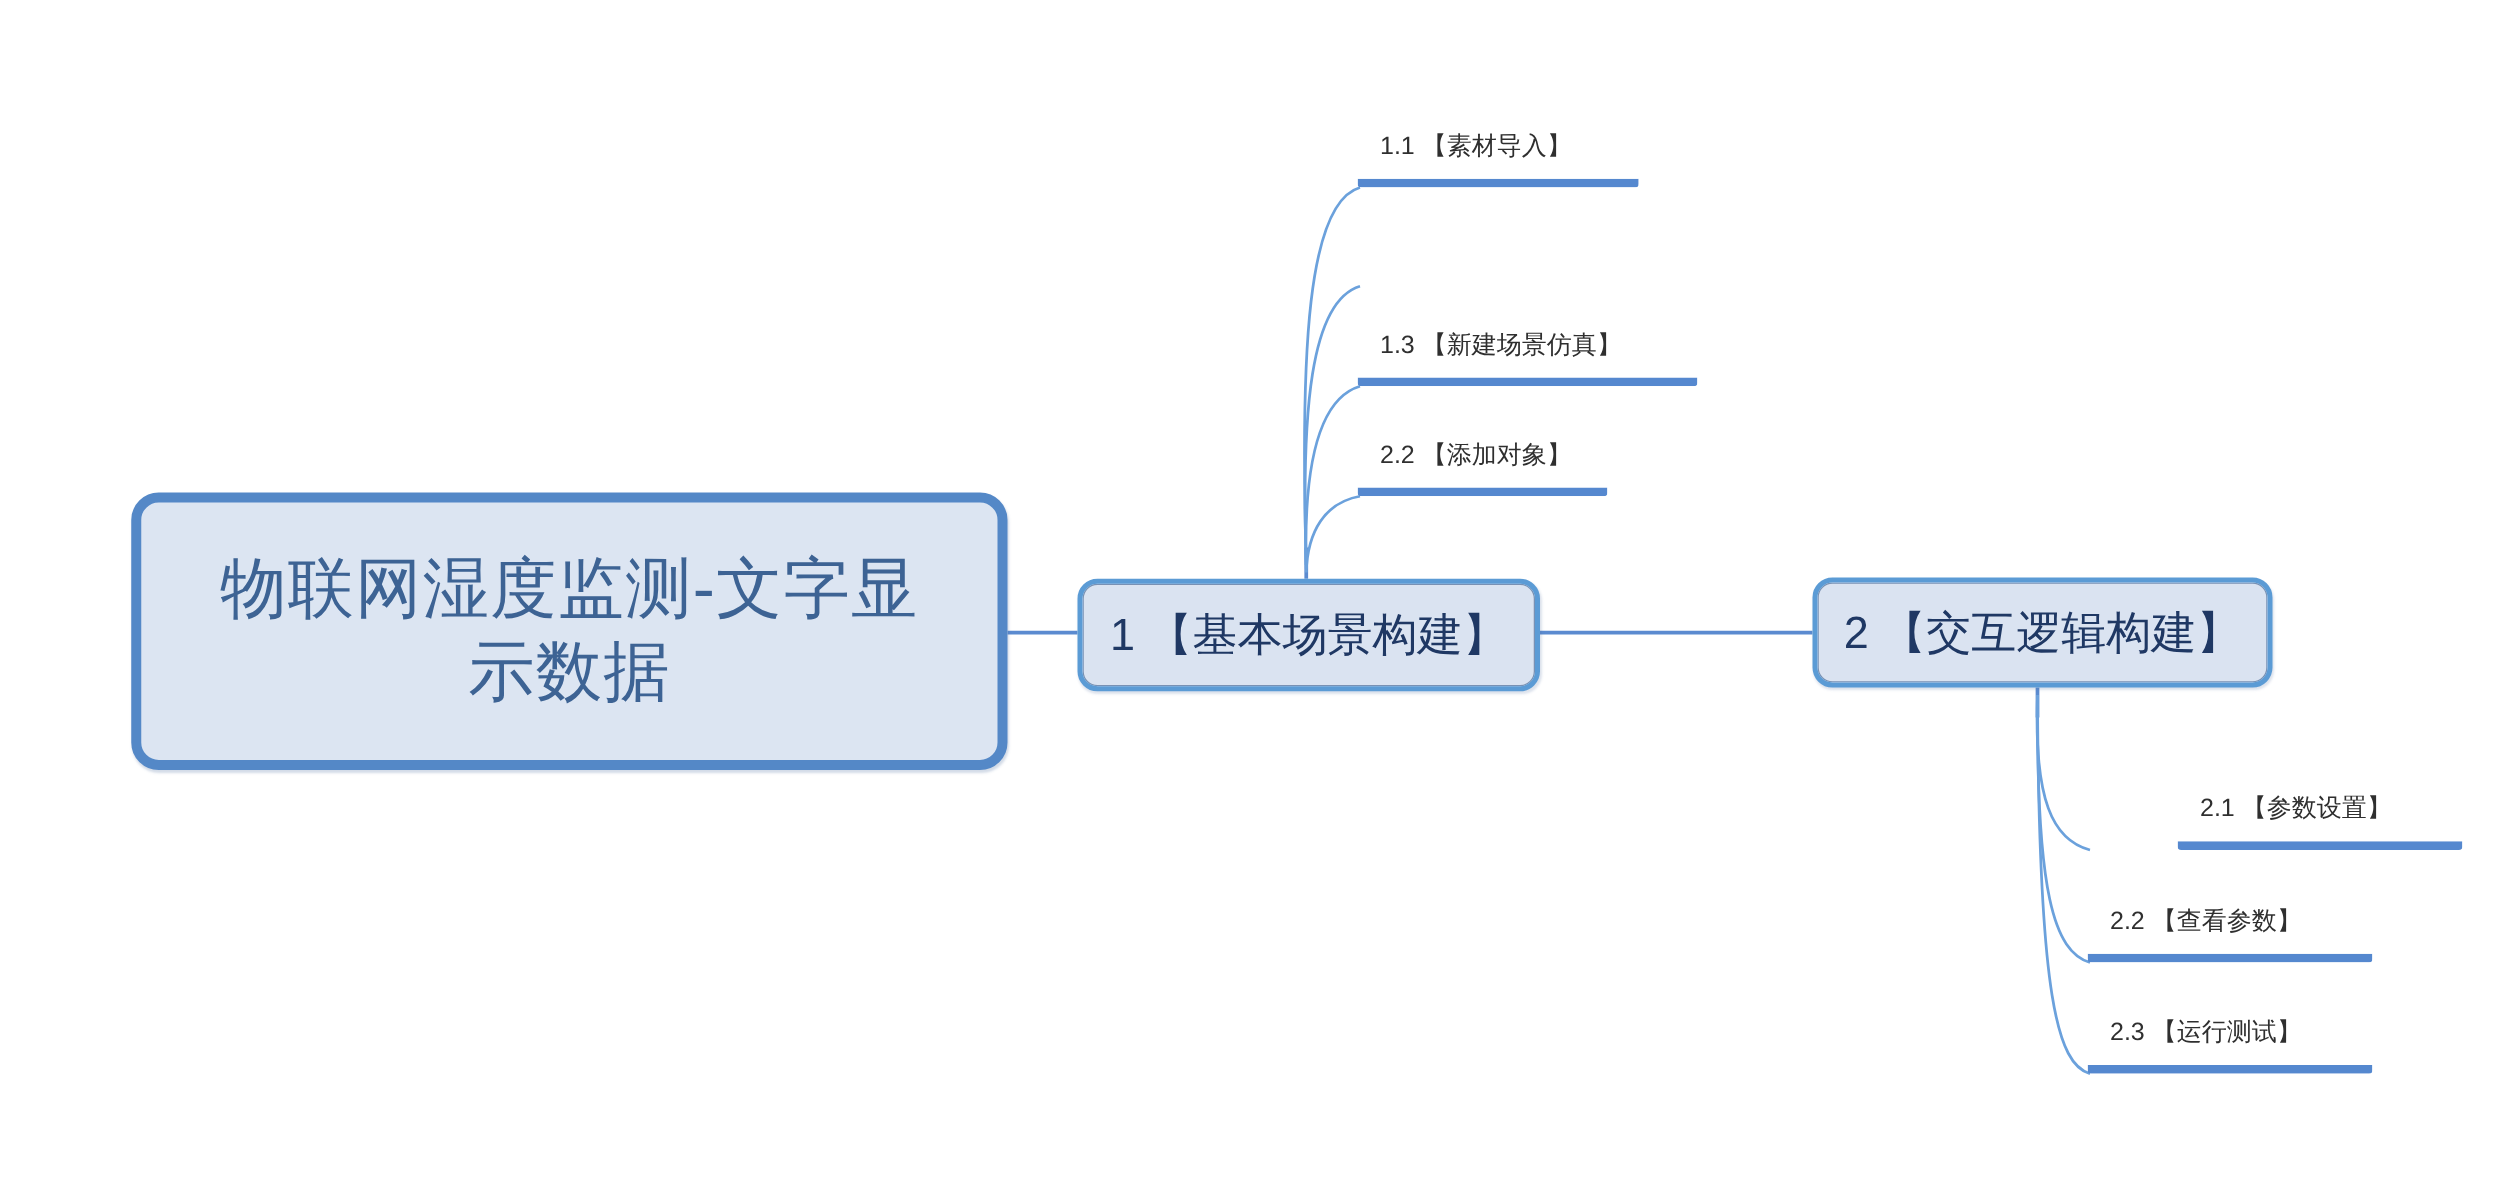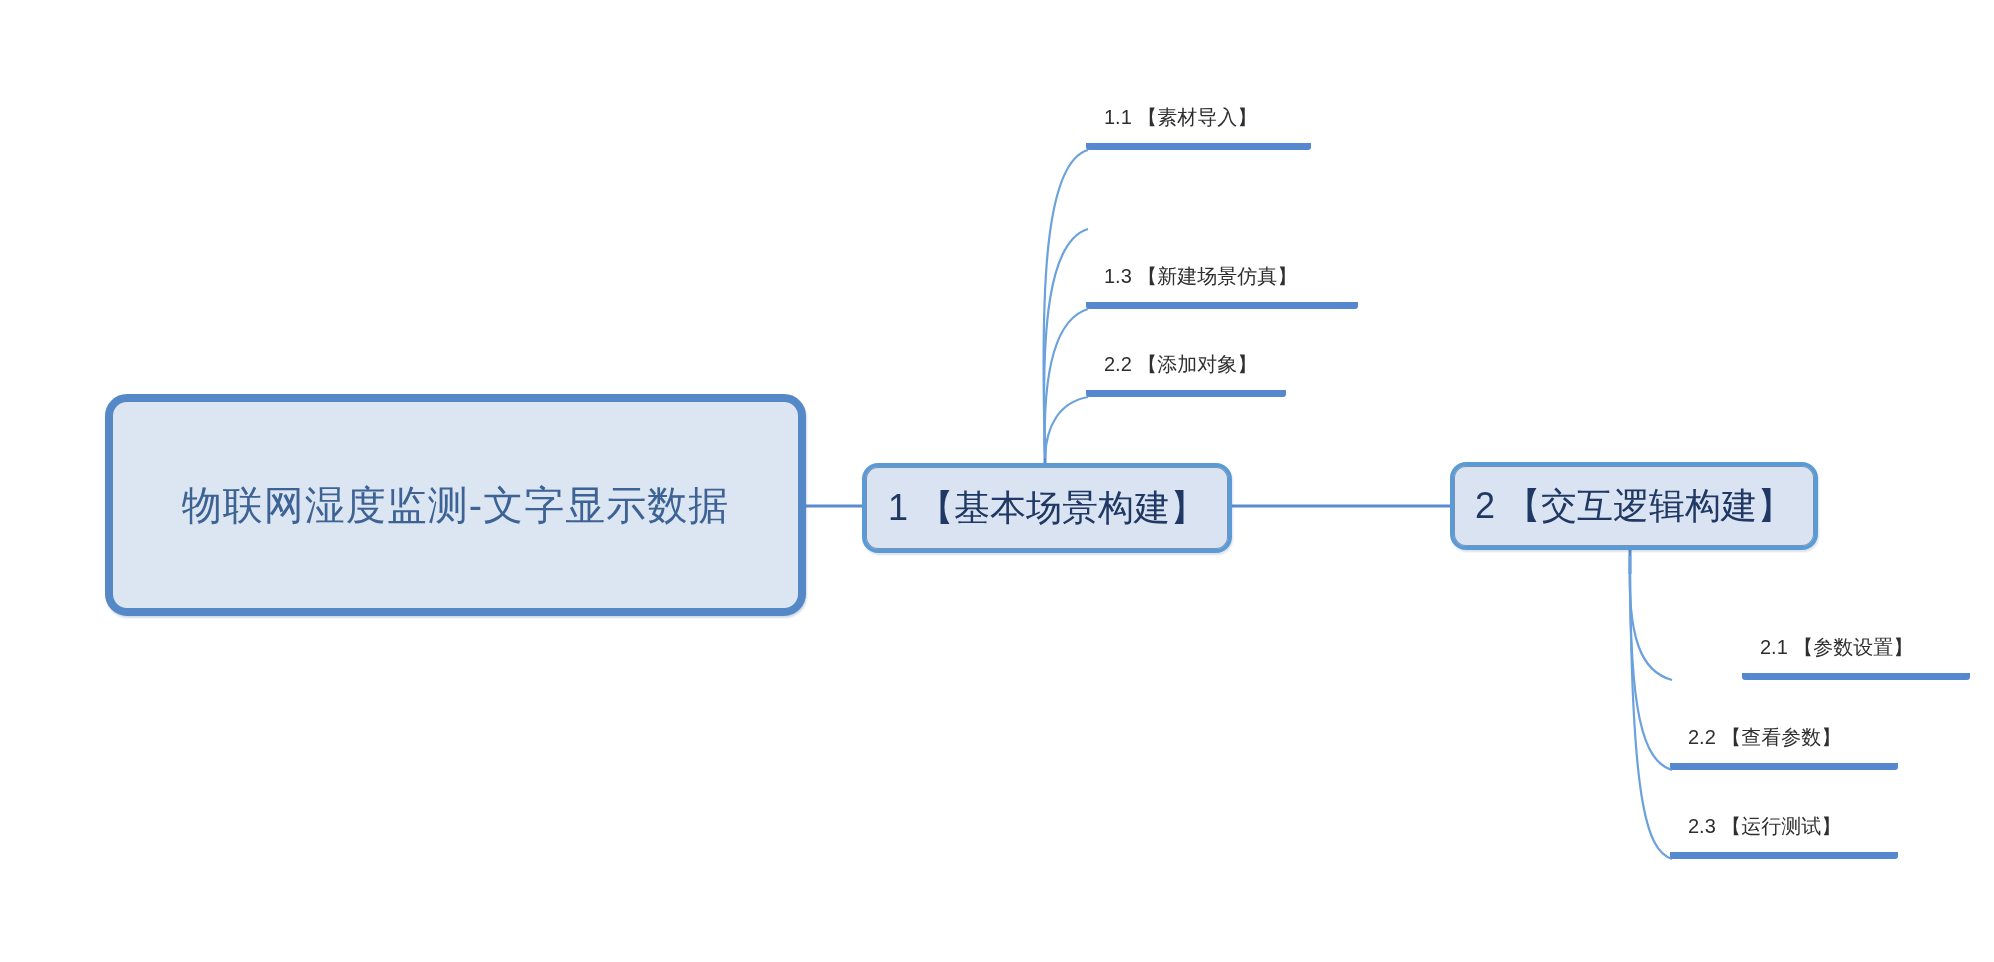--- a/index.html
+++ b/index.html
@@ -20,21 +20,21 @@
     box-sizing:border-box;
     background:var(--root_fill,#dce5f2);
     border:8px solid var(--root_border,#5488c7);
     border-radius:22px;
     display:flex;align-items:center;justify-content:center;
     text-align:center;
     padding:0 60px;
     box-shadow:1px 2px 2px rgba(80,110,160,0.25);
   }
   .root-node .label{
-    font-size:40px;line-height:66px;
+    font-size:53px;line-height:66px;
     color:var(--root_text,#3d6394);
     letter-spacing:1px;
   }
   .topic-node{
     position:absolute;
     box-sizing:border-box;
     background:var(--node_fill,#dae3f1);
     border:4px solid var(--node_border,#5b9bd5);
     border-radius:16px;
     box-shadow:inset 0 0 0 1px rgba(40,78,130,0.55), 1px 2px 2px rgba(80,110,160,0.2);

